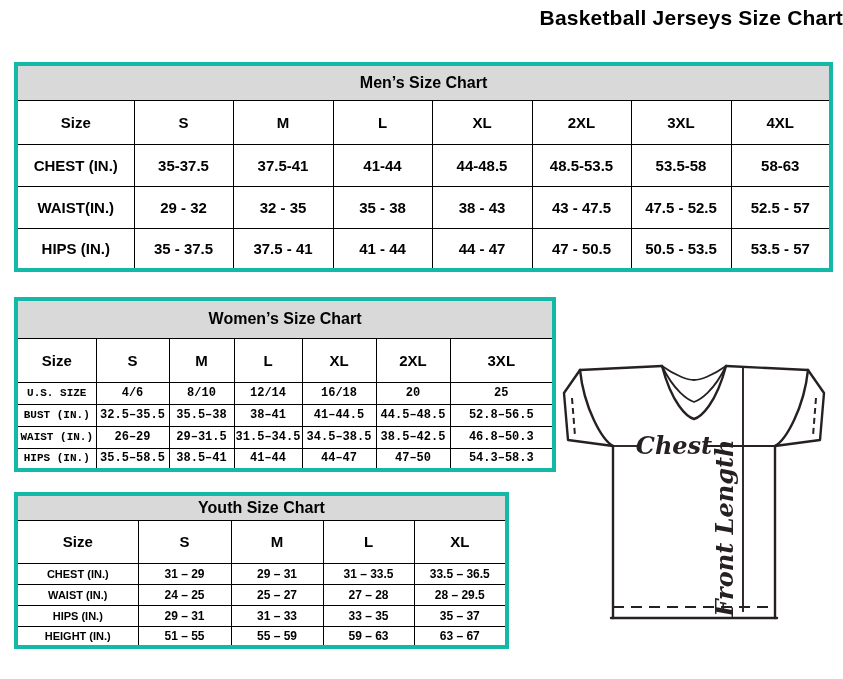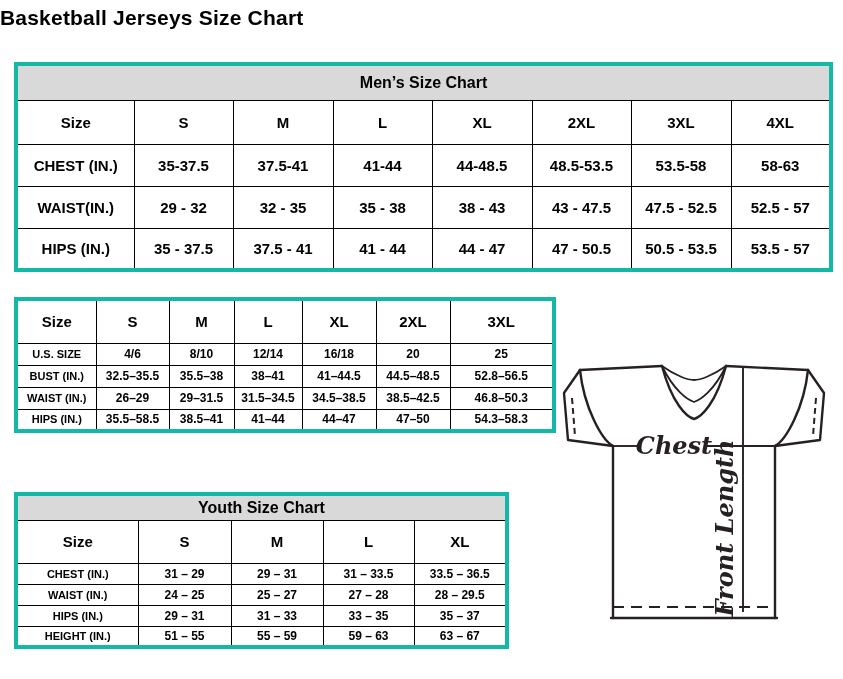--- a/index.html
+++ b/index.html
@@ -1,32 +1,32 @@
 <!DOCTYPE html>
 <html><head>
 <meta charset="utf-8">
 <style>
   html,body{margin:0;padding:0;}
   body{width:843px;height:679px;position:relative;background:#fff;overflow:hidden;
        font-family:"Liberation Sans",sans-serif;color:#000;}
-  .page-title{position:absolute;top:6px;left:0;width:843px;text-align:left;
+  .page-title{position:absolute;top:6px;left:0;width:843px;text-align:right;
        font-size:21px;font-weight:bold;letter-spacing:.2px;}
   table.tbl{border-collapse:collapse;table-layout:fixed;position:absolute;
        border:4px solid #14b8a6;background:#fff;}
   table.tbl td{border:1px solid #000;text-align:center;vertical-align:middle;
        font-weight:bold;padding:0;overflow:hidden;white-space:nowrap;}
   tr.band td{background:#d9d9d9;font-size:16px;}
   .men{left:14px;top:62px;width:815px;}
   .men tr.band{height:36px;}
   .men tr.hdr{height:44px;font-size:15px;}
   .men tr.data{height:42px;font-size:15px;}
   .women{left:14px;top:297px;width:538px;}
   .women tr.band{height:39px;}
   .women tr.hdr{height:44px;font-size:15px;}
-  .women tr.data{height:22px;font-size:12px;}
+  .women tr.data{height:22px;font-size:12px;font-family:Liberation Mono, monospace;}
   .women tr.data td.lbl{font-size:11px;}
   .youth{left:14px;top:492px;width:491px;}
   .youth tr.band{height:26px;}
   .youth tr.hdr{height:43px;font-size:15px;}
   .youth tr.data{height:21px;font-size:12px;}
   .youth tr.data td.lbl{font-size:11px;}
   .jersey{position:absolute;left:556px;top:360px;}
   .measure-text{font-family:"DejaVu Serif","Liberation Serif",serif;
        font-style:italic;font-weight:bold;fill:#262022;}
 </style>
@@ -97,20 +97,23 @@
   <colgroup>
       <col style="width:80px">
       <col style="width:73px">
       <col style="width:65px">
       <col style="width:68px">
       <col style="width:74px">
       <col style="width:74px">
       <col style="width:104px">
     </colgroup>
   <tbody>
+      <tr class="band">
+    <td colspan="7">Women’s Size Chart</td>
+  </tr>
   <tr class="hdr">
     <td>Size</td>
     <td>S</td>
     <td>M</td>
     <td>L</td>
     <td>XL</td>
     <td>2XL</td>
     <td>3XL</td>
   </tr>
   <tr class="data">

